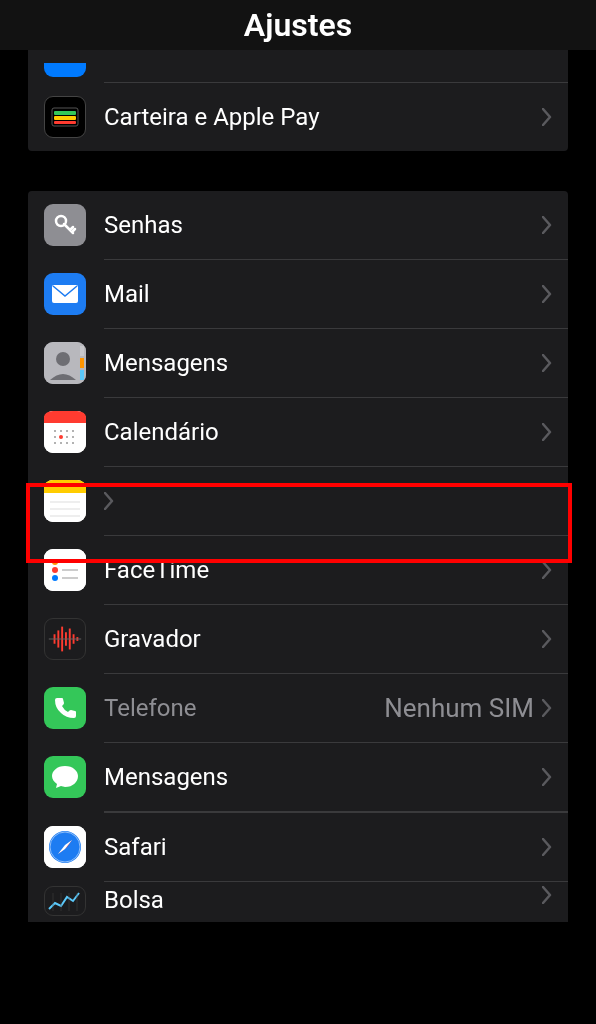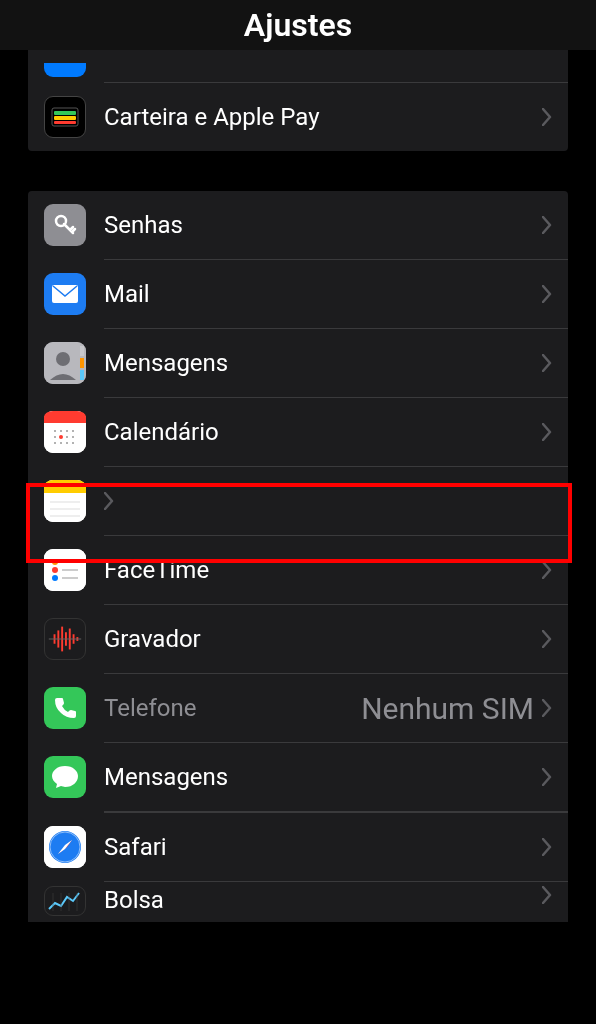--- a/index.html
+++ b/index.html
@@ -67,21 +67,21 @@
     }
     .row-label {
       font-size: 24px;
       color: #fff;
       flex: 1;
     }
     .row-label.muted {
       color: #8e8e93;
     }
     .row-value {
-      font-size: 30px;
+      font-size: 26px;
       color: #8e8e93;
       margin-right: 8px;
     }
     .chevron {
       width: 10px;
       height: 18px;
     }
     .chevron svg {
       display: block;
     }

